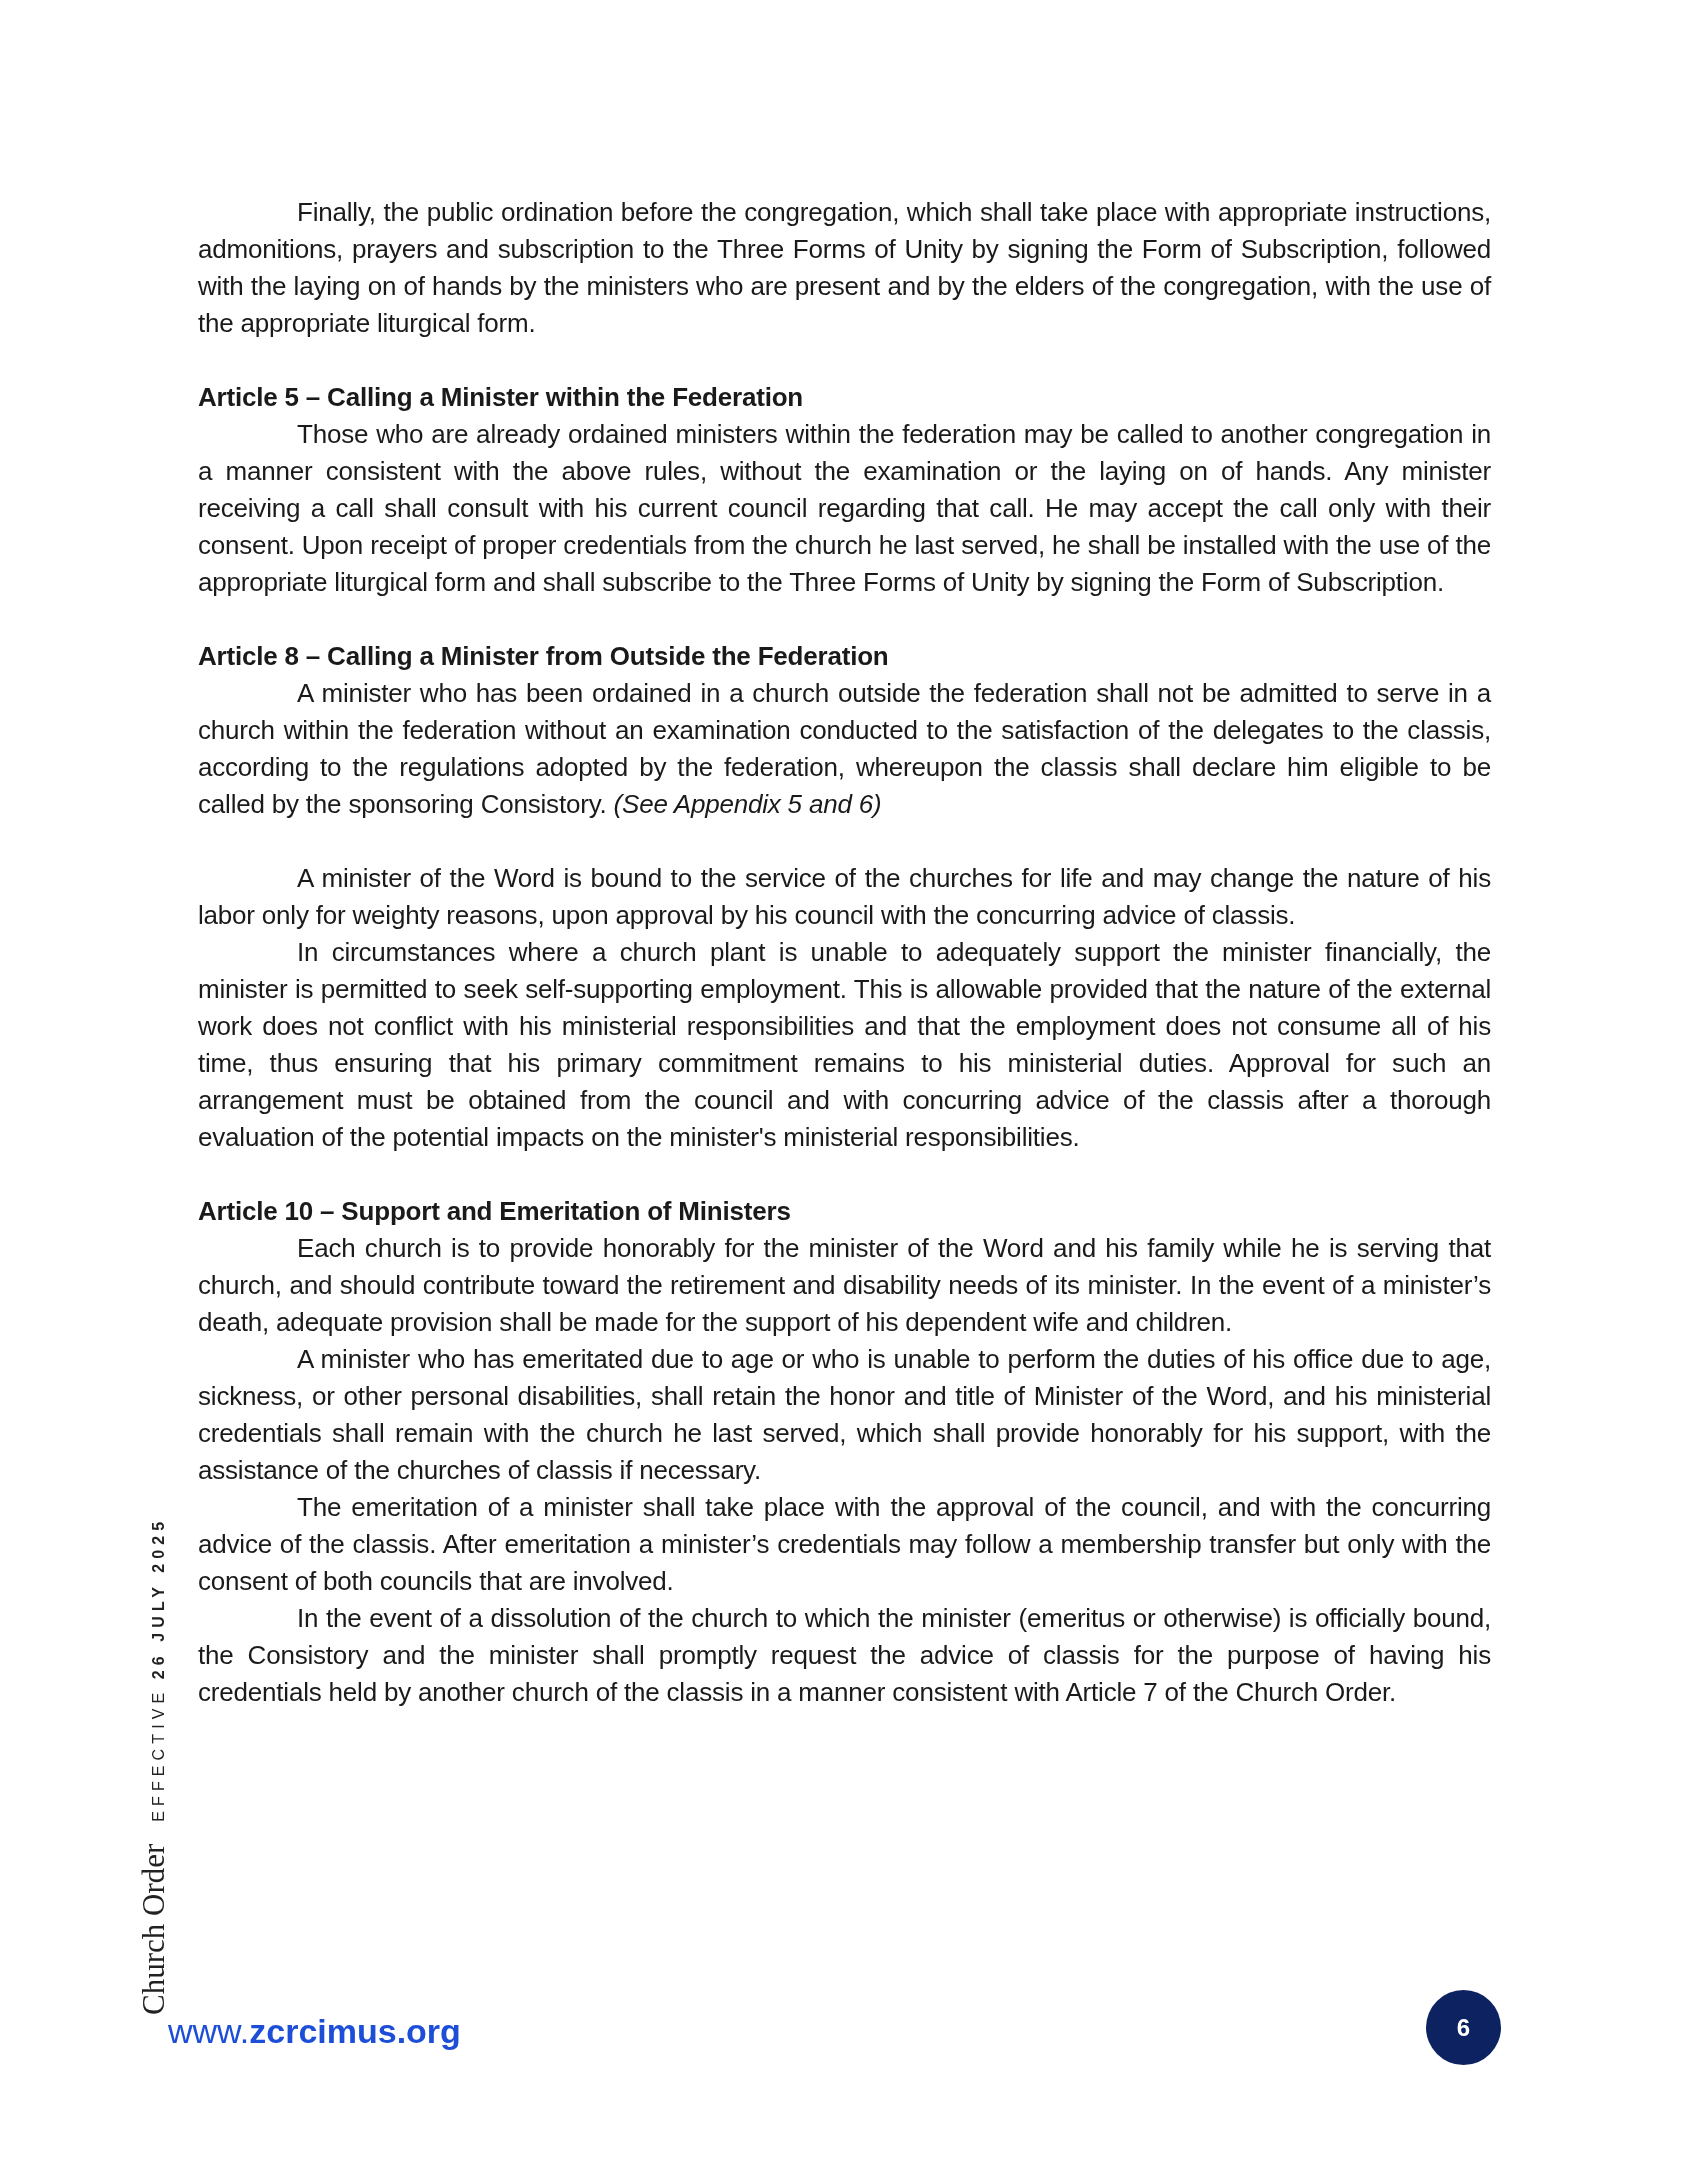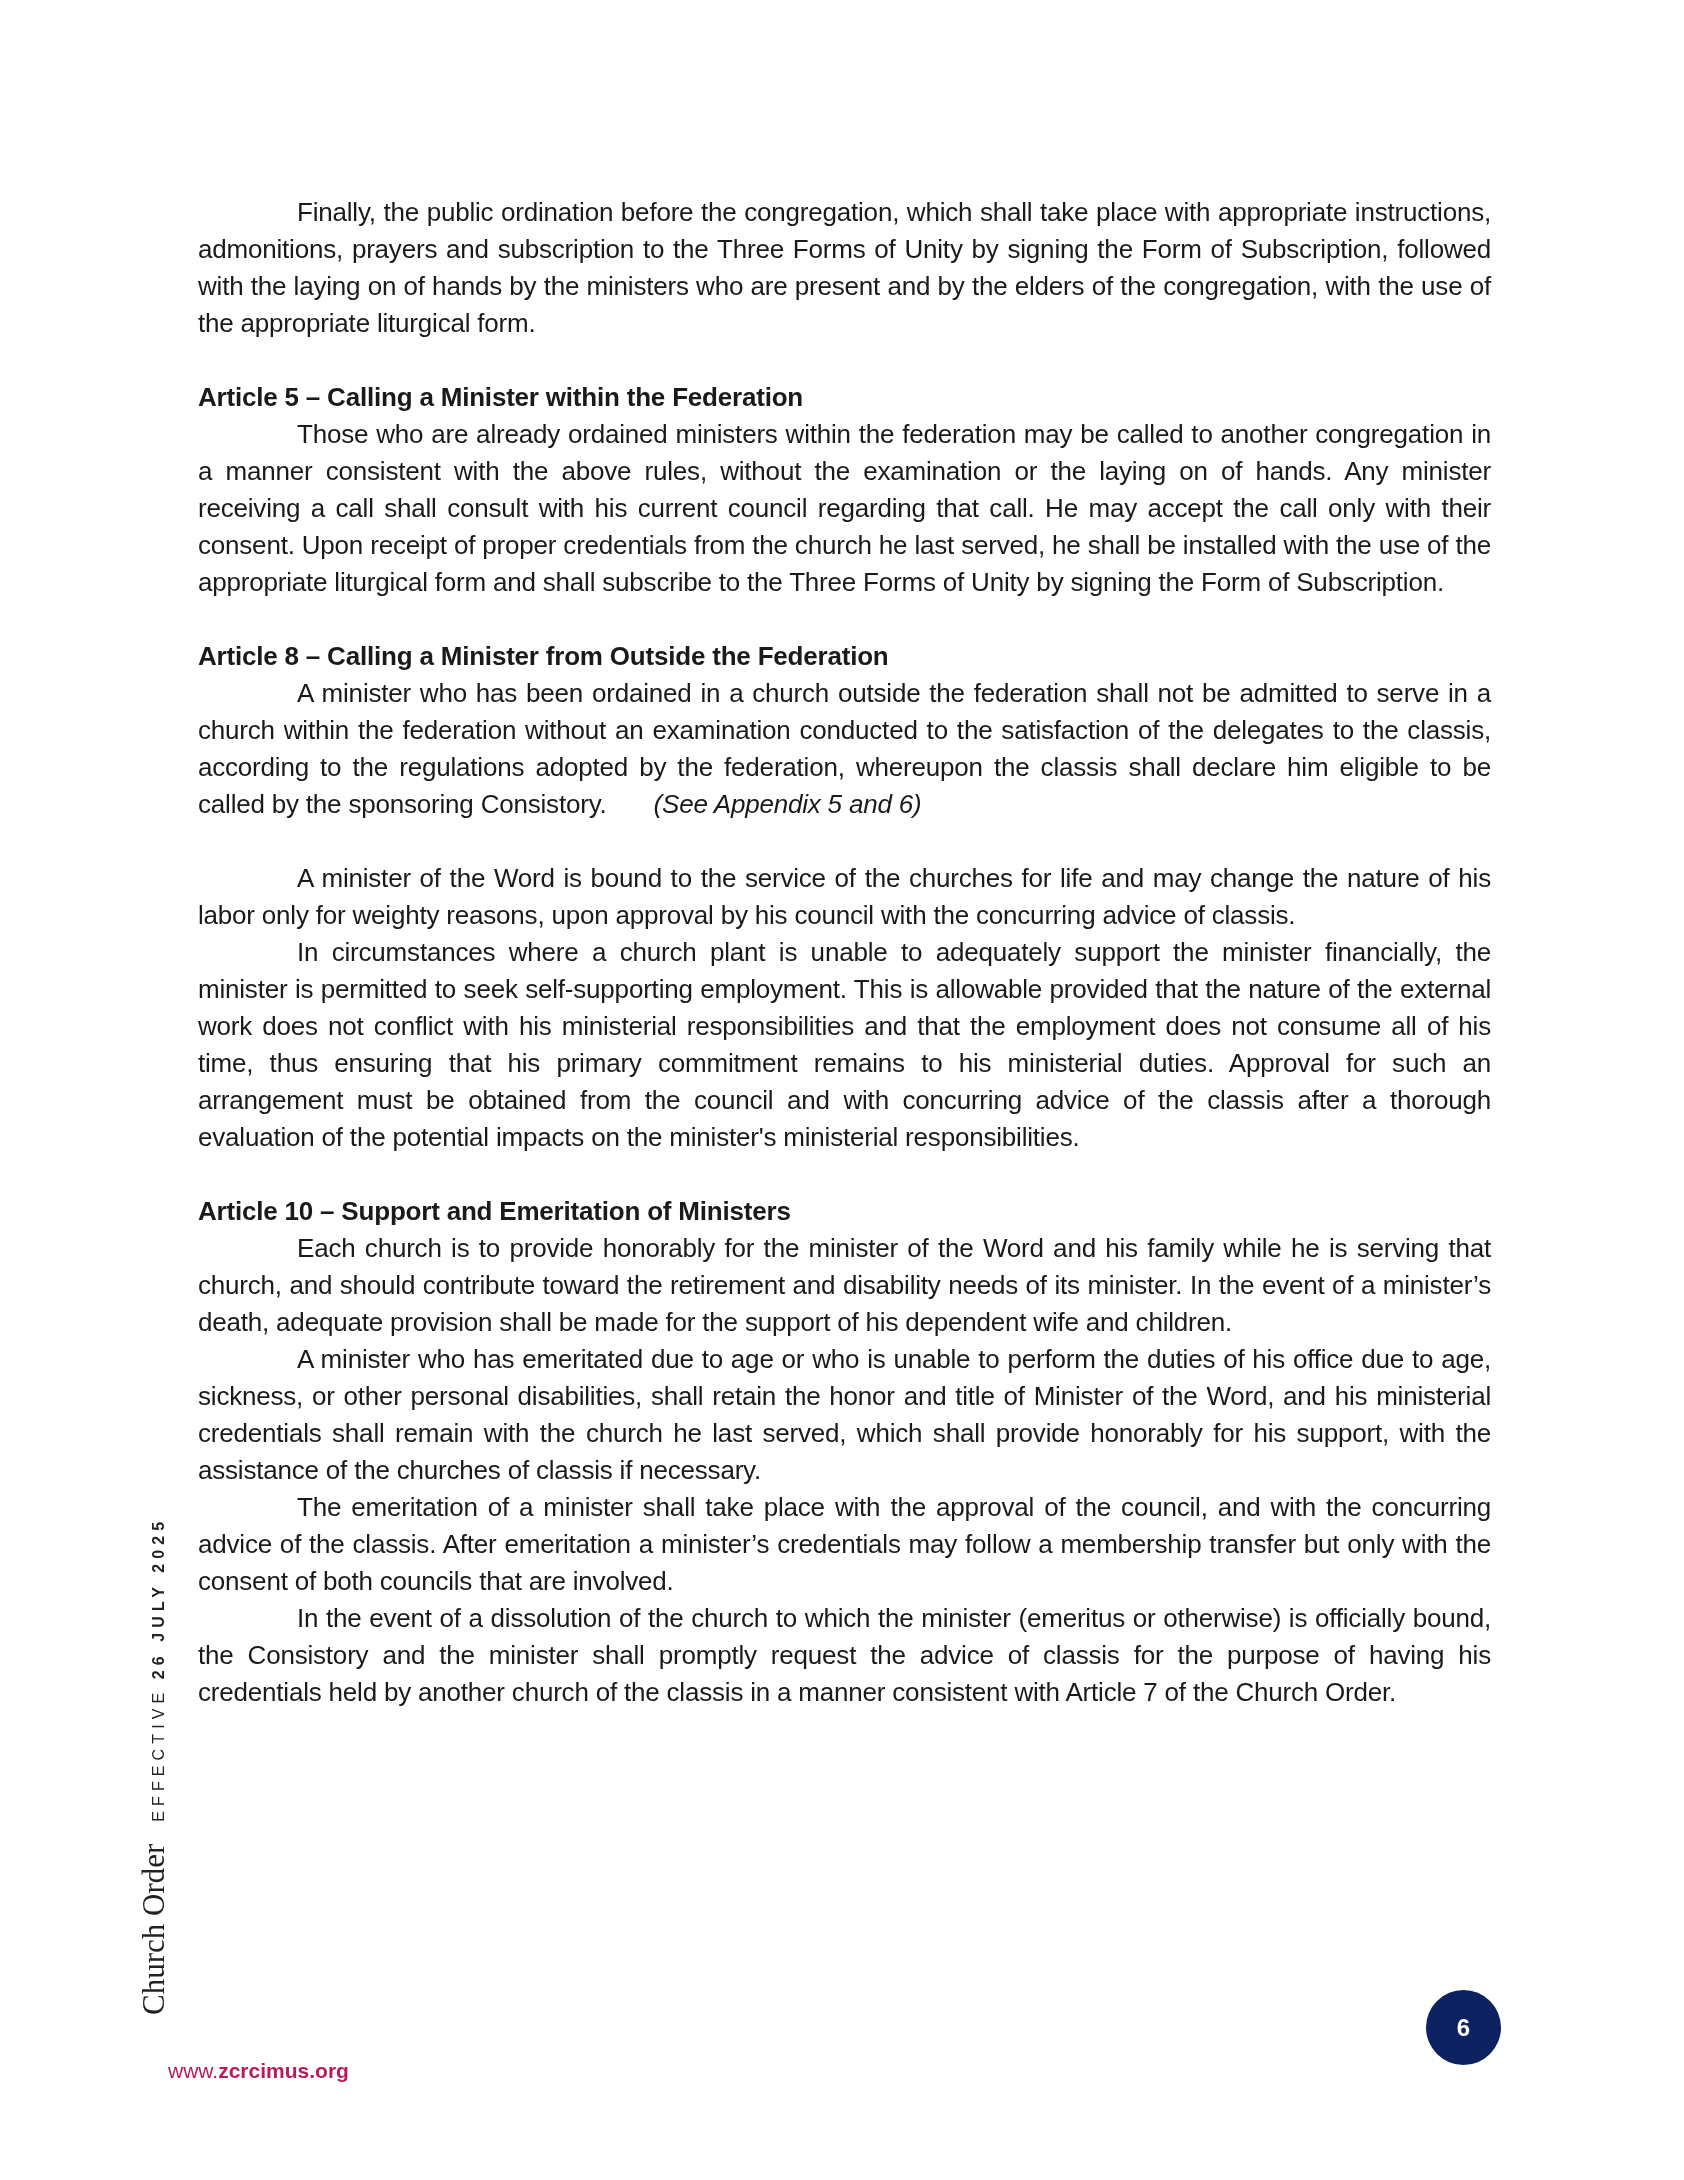--- a/index.html
+++ b/index.html
@@ -5,32 +5,32 @@
     html, body { margin: 0; padding: 0; background: #ffffff; }
     body { width: 1685px; height: 2181px; position: relative; overflow: hidden; color: #1a1a1a; }
     .content {
       position: absolute; left: 198px; top: 194px; width: 1293px;
       font-family: "Liberation Sans", sans-serif; font-size: 26px; line-height: 37px;
       letter-spacing: -0.2px;
     }
     .para { margin: 0; text-align: justify; text-indent: 99px; }
     .heading { margin: 0; font-weight: bold; text-indent: 0; }
     .section { margin-top: 37px; }
-    .em { font-style: italic; margin-left: 40px; }
+    .em { font-style: italic; }
     .side {
       position: absolute; left: 136px; top: 2015px;
       transform-origin: left top; transform: rotate(-90deg);
       white-space: nowrap; display: flex; align-items: baseline;
     }
     .side-title { font-family: "Liberation Serif", serif; font-size: 31px; color: #222; }
     .side-effective { font-family: "Liberation Sans", sans-serif; font-size: 16px; letter-spacing: 5.1px; margin-left: 22px; color: #222; }
     .side-date { font-family: "Liberation Sans", sans-serif; font-size: 16px; letter-spacing: 5.1px; font-weight: bold; margin-left: 8.5px; color: #222; }
     .footer-url {
       position: absolute; left: 168px; top: 2012px;
-      font-family: "Liberation Sans", sans-serif; font-size: 21px; color: #be185d; margin-top: 47px;
+      font-family: "Liberation Sans", sans-serif; font-size: 34px; color: #1d4ed8;
     }
     .footer-url b { font-weight: bold; }
     .page-num {
       position: absolute; left: 1426px; top: 1990px; width: 75px; height: 75px; border-radius: 50%;
       background: #0d2260; color: #fff; font-family: "Liberation Sans", sans-serif; font-weight: bold;
       font-size: 24px; display: flex; align-items: center; justify-content: center;
     }
   </style>
 </head>
 <body>

